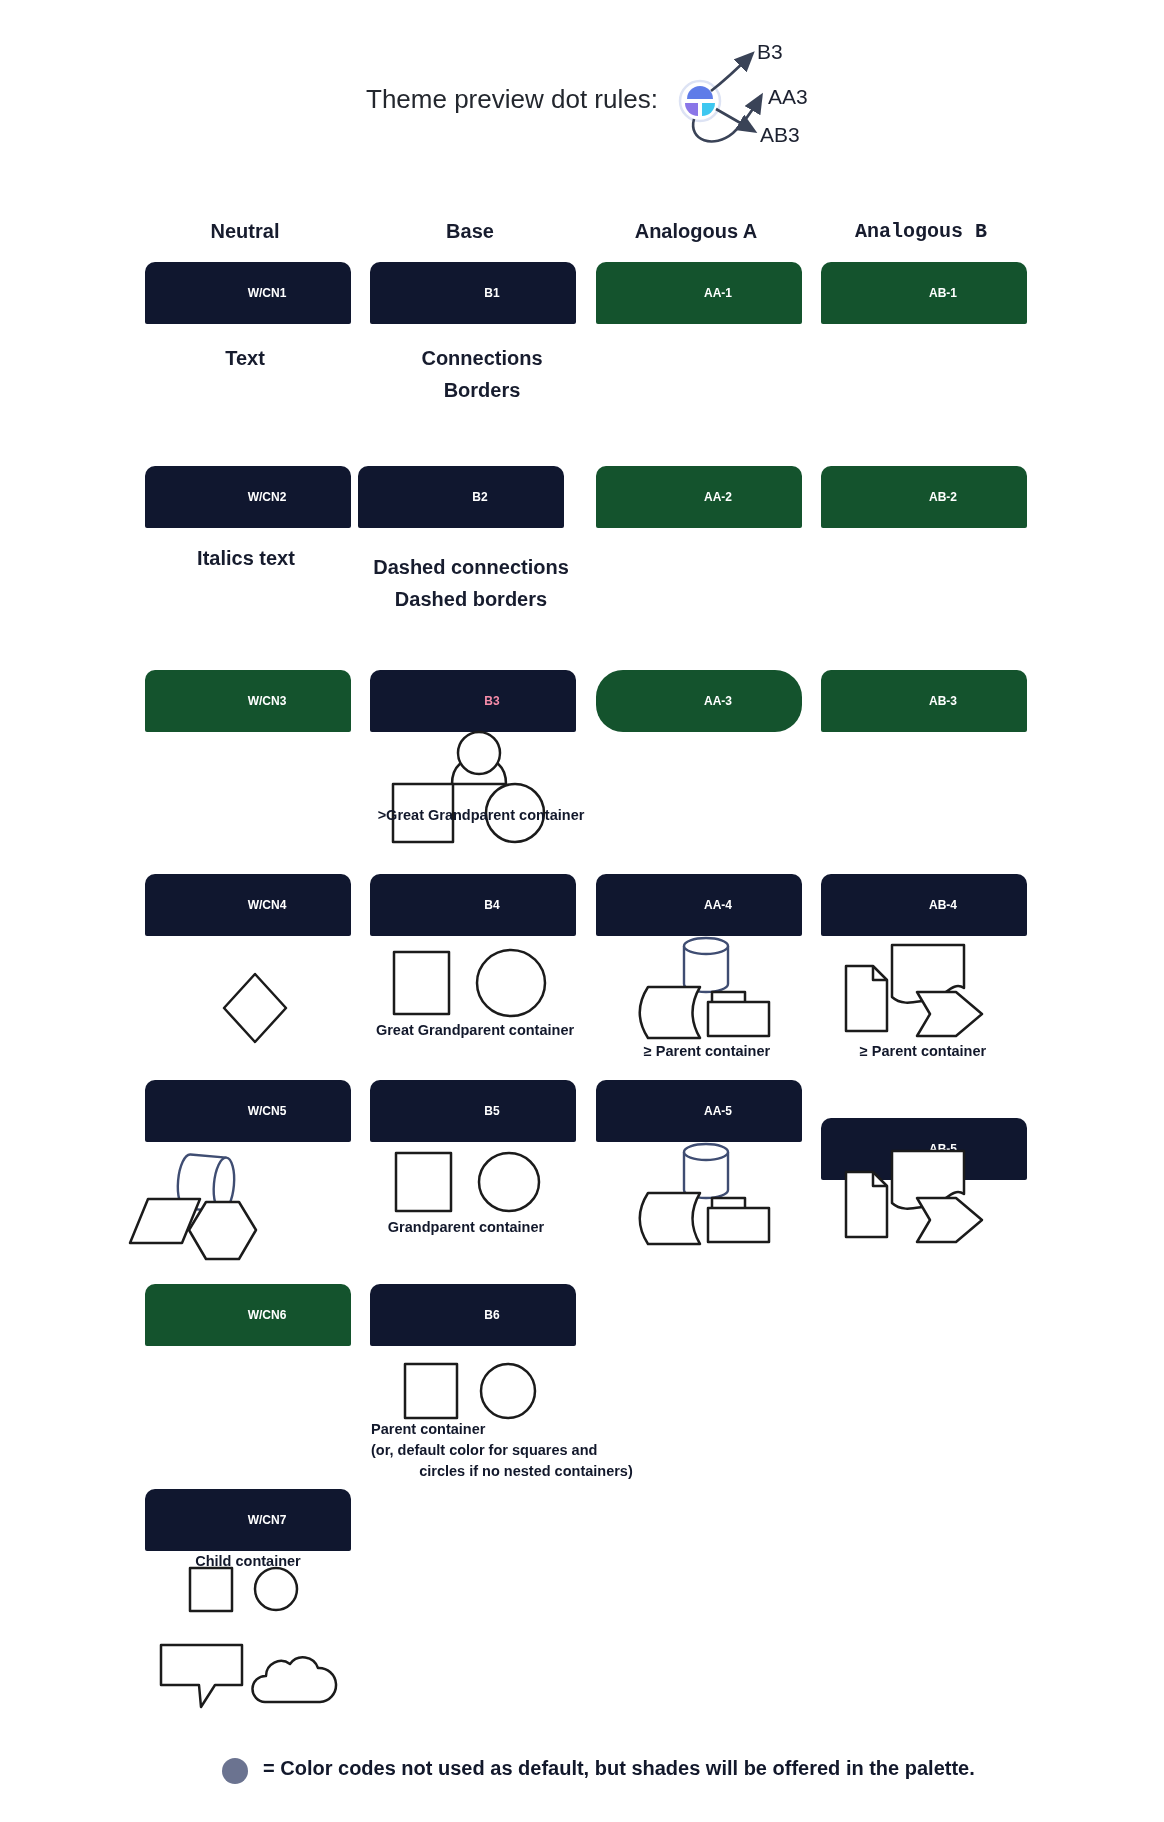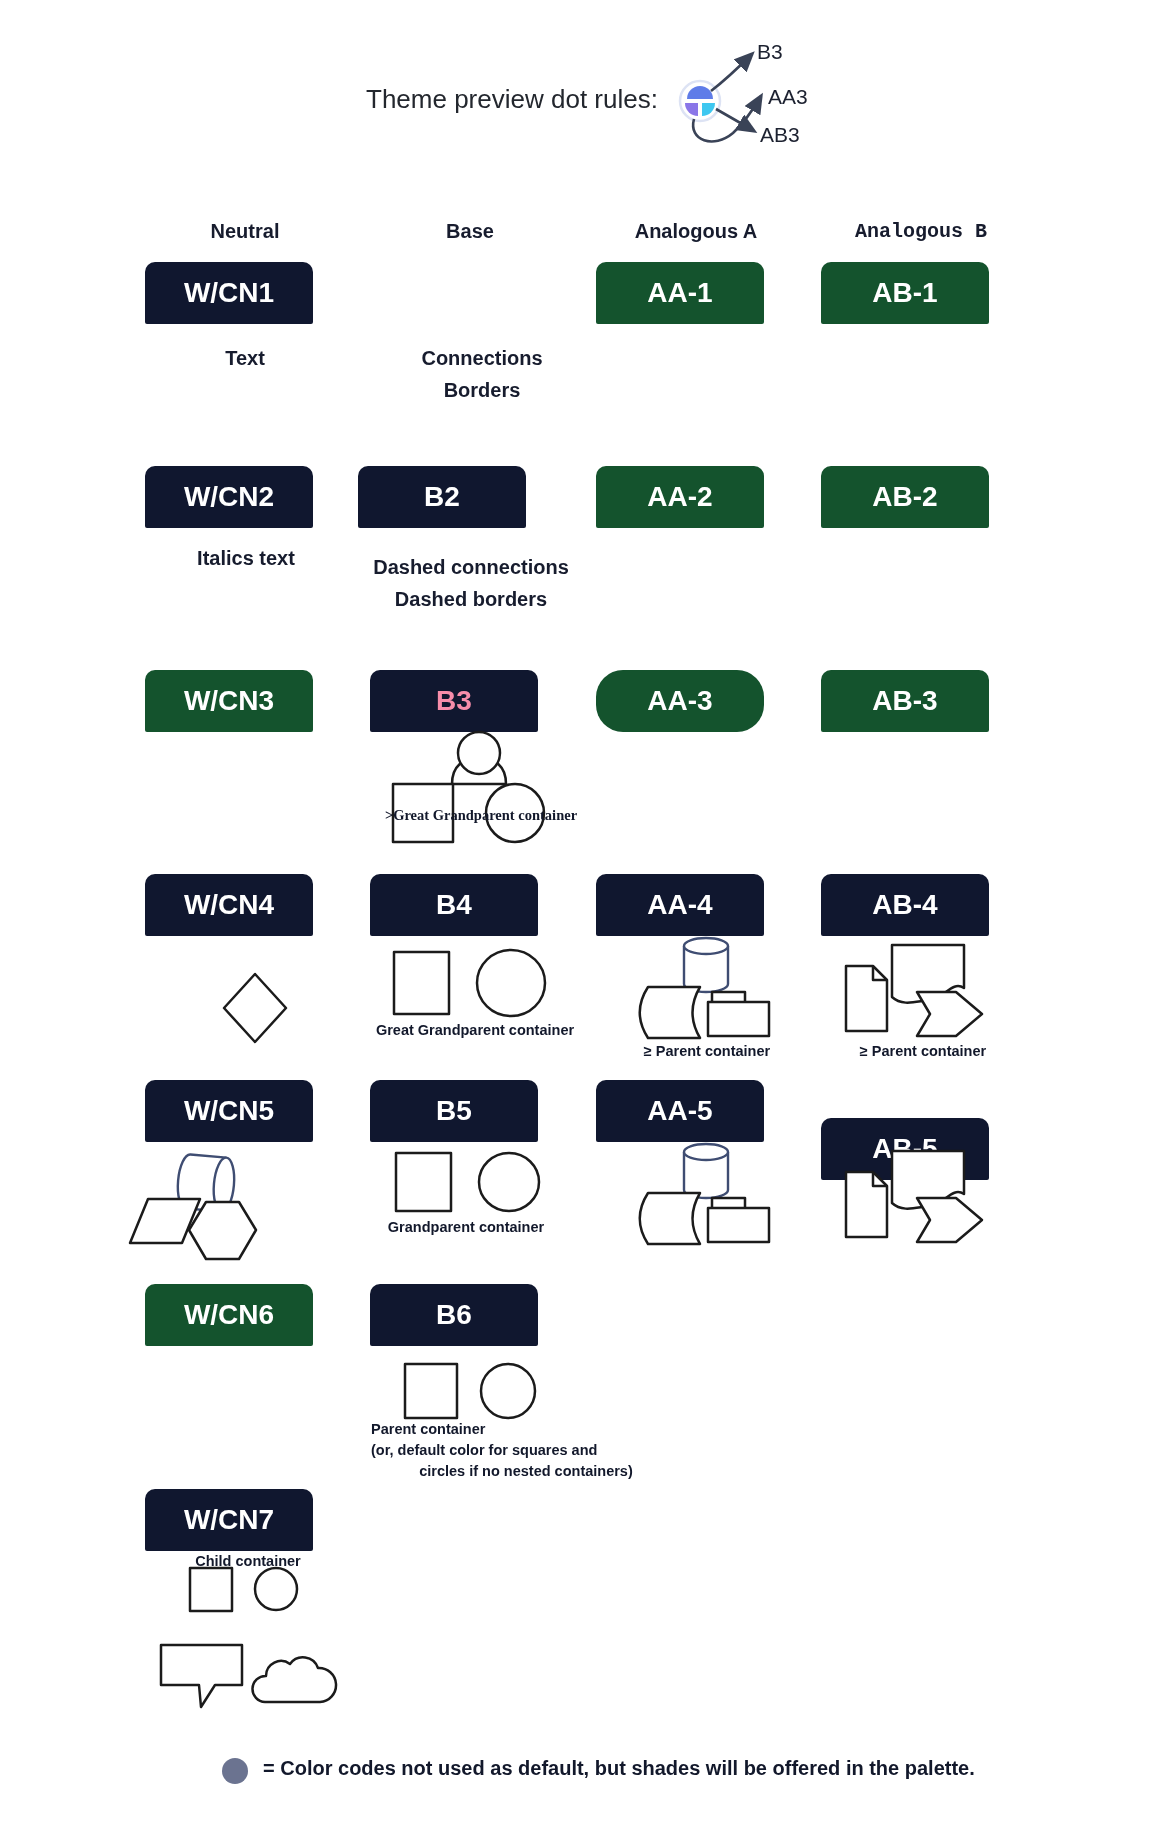--- a/index.html
+++ b/index.html
@@ -3,21 +3,21 @@
 <meta charset="utf-8">
 <style>
   html,body{margin:0;padding:0;background:#fff;}
   #canvas{position:relative;width:1164px;height:1822px;background:#ffffff;
           font-family:"Liberation Sans",sans-serif;overflow:hidden;}
   .title{position:absolute;font-size:26px;color:#23272e;}
   .dotlabel{position:absolute;font-size:21px;color:#1c2130;}
   .hdr{position:absolute;width:200px;text-align:center;font-weight:700;font-size:20px;color:#171c2e;}
   .swatch{position:absolute;width:168px;height:62px;border-radius:10px 10px 2px 2px;
           display:flex;align-items:center;justify-content:center;
-          color:#ffffff;font-weight:700;font-size:28px;}
+          color:#ffffff;font-weight:700;font-size:12px;padding-left:38px;}
   .dark{background:#10172f;}
   .gray{background:#14532d;}
   .pinktext{color:#f78daa;}
   .cap{position:absolute;width:220px;text-align:center;font-weight:700;font-size:20px;color:#171c2e;}
   .scap{position:absolute;width:240px;text-align:center;font-weight:700;font-size:14.5px;color:#12182b;}
   .scap-left{text-align:left;width:310px;}
   svg.shapes{position:absolute;overflow:visible;}
   .blk{fill:#ffffff;stroke:#1b1b1b;stroke-width:2.5;stroke-linejoin:round;}
   .nf{fill:none;stroke:#1b1b1b;stroke-width:2.5;stroke-linejoin:round;}
   .blu{fill:#ffffff;stroke:#3f4d72;stroke-width:2.4;stroke-linejoin:round;}
@@ -51,20 +51,23 @@
   <span class="dotlabel" style="left:760px;top:123px;">AB3</span>
 
   <div class="hdr" style="left:145px;top:220px;">Neutral</div>
   <div class="hdr" style="left:370px;top:220px;">Base</div>
   <div class="hdr" style="left:596px;top:220px;">Analogous A</div>
   <div class="hdr" style="left:821px;top:220px;font-family:Liberation Mono, monospace;">Analogous B</div>
 
   <div class="swatch dark" style="left:145px;top:262px;">
       <span>W/CN1</span>
     </div>
+  <div class="swatch dark" style="left:370px;top:262px;">
+      <span>B1</span>
+    </div>
   <div class="swatch gray" style="left:596px;top:262px;">
       <span>AA-1</span>
     </div>
   <div class="swatch gray" style="left:821px;top:262px;">
       <span>AB-1</span>
     </div>
   <div class="cap" style="left:135px;top:347px;">Text</div>
   <div class="cap" style="left:372px;top:347px;">Connections</div>
   <div class="cap" style="left:372px;top:379px;">Borders</div>
 
@@ -96,21 +99,21 @@
   <div class="swatch gray" style="left:821px;top:670px;">
       <span>AB-3</span>
     </div>
 
   <svg class="shapes" style="left:385px;top:730px;" width="165" height="136">
     <path class="blk" d="M67,54 C67,36 78,28 94,28 C110,28 121,36 121,54 Z"></path>
     <circle class="blk" cx="94" cy="23" r="21"></circle>
     <rect class="blk" x="8" y="54" width="60" height="58"></rect>
     <circle class="blk" cx="130" cy="83" r="29"></circle>
   </svg>
-  <div class="scap" style="left:361px;top:807px;font-family:Liberation Serif, serif;">&gt;Great Grandparent container</div>
+  <div class="scap" style="left:361px;top:807px;">&gt;Great Grandparent container</div>
 
   <div class="swatch dark" style="left:145px;top:874px;">
       <span>W/CN4</span>
     </div>
   <div class="swatch dark" style="left:370px;top:874px;">
       <span>B4</span>
     </div>
   <div class="swatch dark" style="left:596px;top:874px;">
       <span>AA-4</span>
     </div>

